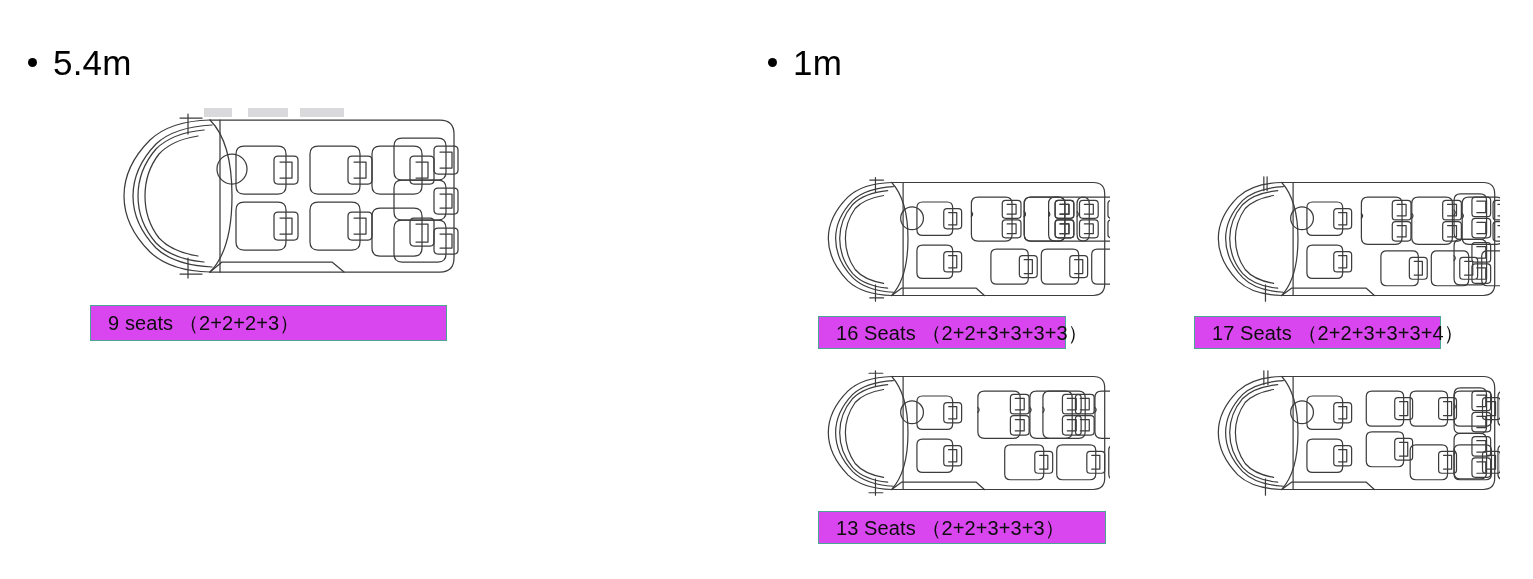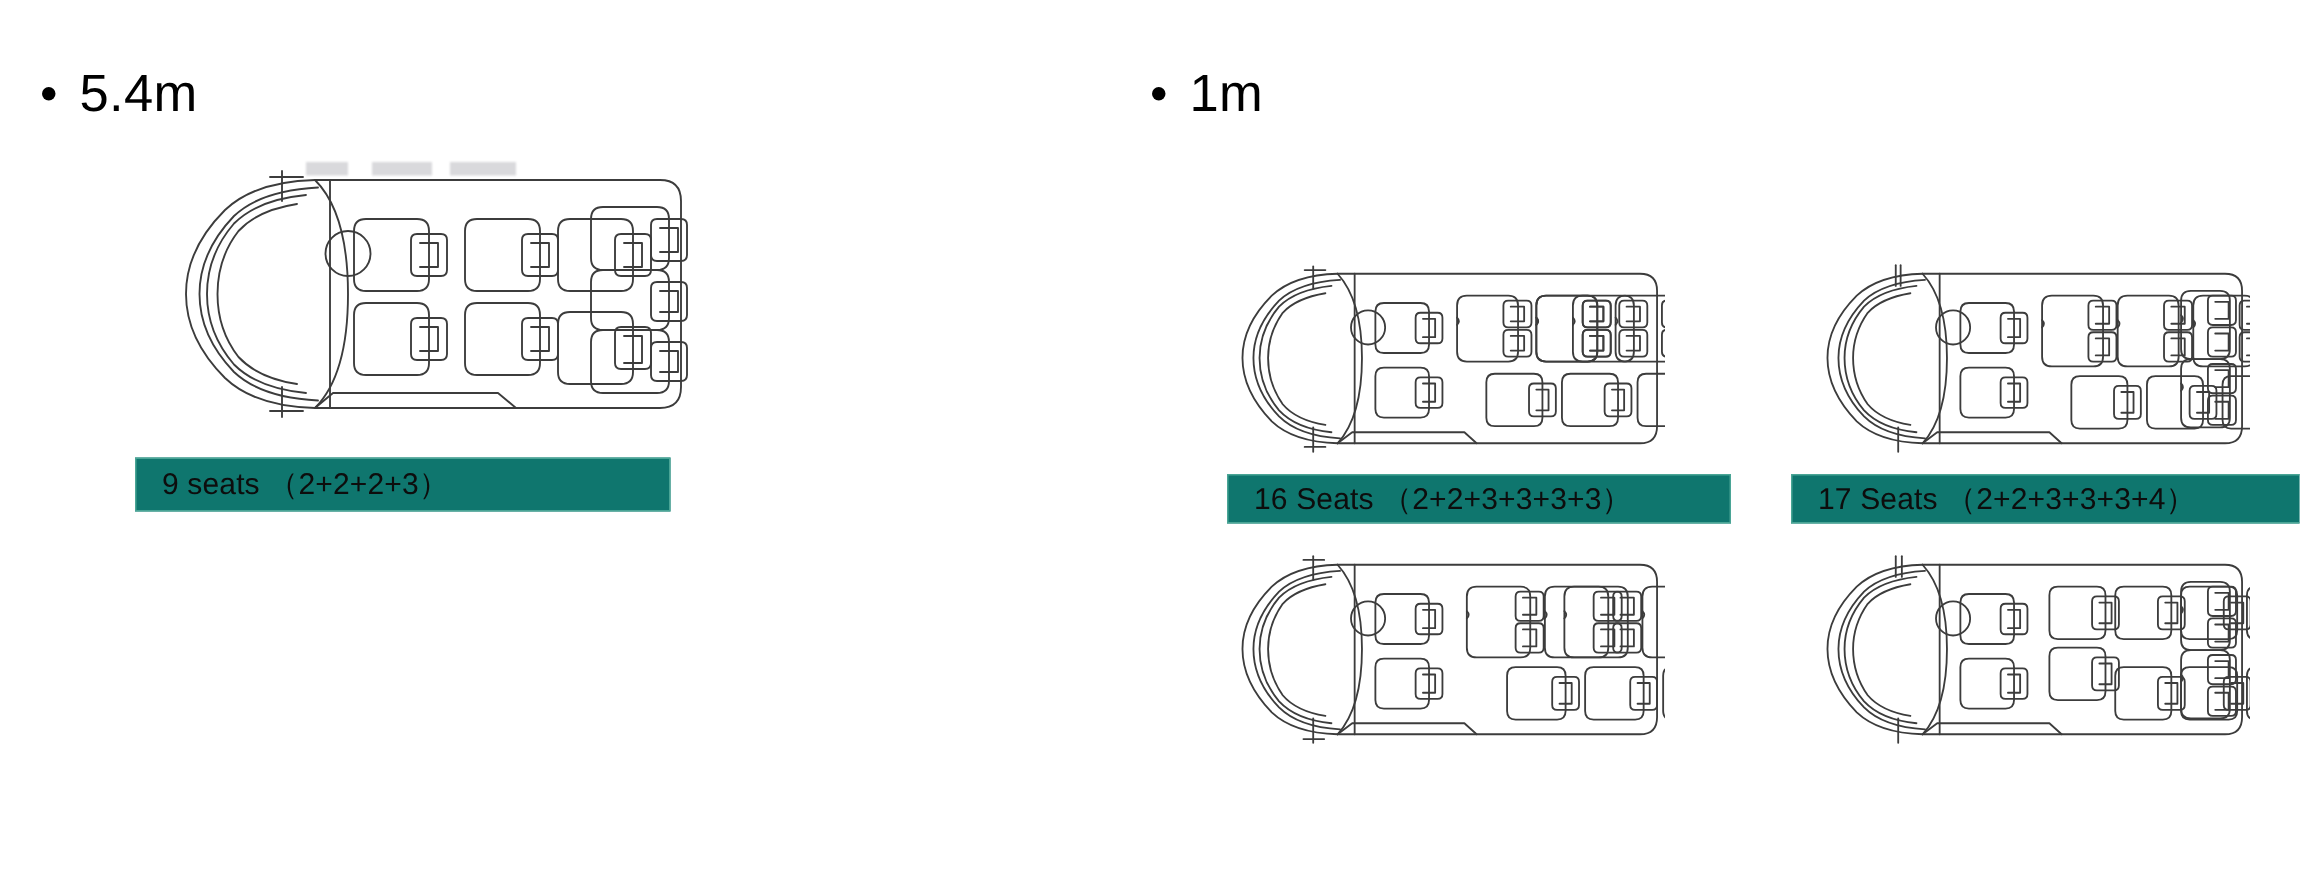--- a/index.html
+++ b/index.html
@@ -53,21 +53,21 @@
   .van-wrap {
     position: absolute;
   }
   .van-wrap svg { display: block; }
 
   
   .caption-box {
     position: absolute;
     box-sizing: border-box;
     border: 1.6px solid #4aa596;
-    background: #0f766e;
+    background: #d946ef;
     display: flex;
     align-items: center;
     padding-left: 17px;
     white-space: nowrap;
   }
   .caption-text {
     font-size: 20px;
     color: #0d0d0d;
     line-height: 1;
     letter-spacing: 0.1px;
@@ -279,21 +279,21 @@
         </g>
         <g transform="translate(186,0)">
           <path d="M261 90 L293 90 Q300 90 300 97 L300 126 Q300 133 293 133 L261 133 Q254 133 254 126 L254 97 Q254 90 261 90 Z"></path>
           <path d="M293 98 L307 98 Q311 98 311 102 L311 121 Q311 125 307 125 L293 125 Q289 125 289 121 L289 102 Q289 98 293 98 Z"></path>
           <path d="M295 103 L305 103 L305 120 L295 120"></path>
         </g>
       </g>
     </svg>
   </div>
 
-  <div class="caption-box" style="left:818px; top:288px; width:336px; height:33px;">
+  <div class="caption-box" style="left:818px; top:288px; width:248px; height:33px;">
     <span class="caption-text">16 Seats （2+2+3+3+3+3）</span>
   </div>
 
   <div class="van-wrap" style="left:1174px; top:148px;">
     <svg width="326" height="126" viewBox="0 0 400 155">
       <g fill="none" stroke="#3c3c3c" stroke-width="1.5" stroke-linejoin="round" stroke-linecap="round">
         <path d="M132 8 L380 8 Q394 8 394 22 L394 133 Q394 147 380 147 L132 147"></path>
         <path d="M132 8 Q96 9 78 26 Q54 50 54 77 Q54 104 78 129 Q96 146 132 147"></path>
         <path d="M134 13 Q100 15 84 30 Q63 52 63 77 Q63 103 84 125 Q100 141 134 143"></path>
         <path d="M127 18 Q98 21 84 35 Q68 54 68 77 Q68 101 84 120 Q98 135 127 138"></path>
@@ -378,21 +378,21 @@
           <path d="M344 104 q3 -3 0 -6"></path>
           <path d="M370 82 L385 82 Q389 82 389 86 L389 102 Q389 106 385 106 L370 106 Q366 106 366 102 L366 86 Q366 82 370 82 Z"></path>
           <path d="M372 87 L383 87 L383 101 L372 101"></path>
           <path d="M370 108 L385 108 Q389 108 389 112 L389 128 Q389 132 385 132 L370 132 Q366 132 366 128 L366 112 Q366 108 370 108 Z"></path>
           <path d="M372 113 L383 113 L383 127 L372 127"></path>
         </g>
       </g>
     </svg>
   </div>
 
-  <div class="caption-box" style="left:1194px; top:288px; width:340px; height:33px;">
+  <div class="caption-box" style="left:1194px; top:288px; width:247px; height:33px;">
     <span class="caption-text">17 Seats （2+2+3+3+3+4）</span>
   </div>
 
   <div class="van-wrap" style="left:784px; top:342px;">
     <svg width="326" height="126" viewBox="0 0 400 155">
       <g fill="none" stroke="#3c3c3c" stroke-width="1.5" stroke-linejoin="round" stroke-linecap="round">
         <path d="M132 8 L380 8 Q394 8 394 22 L394 133 Q394 147 380 147 L132 147"></path>
         <path d="M132 8 Q96 9 78 26 Q54 50 54 77 Q54 104 78 129 Q96 146 132 147"></path>
         <path d="M134 13 Q100 15 84 30 Q63 52 63 77 Q63 103 84 125 Q100 141 134 143"></path>
         <path d="M127 18 Q98 21 84 35 Q68 54 68 77 Q68 101 84 120 Q98 135 127 138"></path>
@@ -462,20 +462,23 @@
         </g>
         <g transform="translate(128,0)">
           <path d="M278 92 L312 92 Q319 92 319 99 L319 128 Q319 135 312 135 L278 135 Q271 135 271 128 L271 99 Q271 92 278 92 Z"></path>
           <path d="M312 100 L326 100 Q330 100 330 104 L330 123 Q330 127 326 127 L312 127 Q308 127 308 123 L308 104 Q308 100 312 100 Z"></path>
           <path d="M314 105 L324 105 L324 122 L314 122"></path>
         </g>
       </g>
     </svg>
   </div>
 
+  <div class="caption-box" style="left:818px; top:483px; width:288px; height:33px;">
+    <span class="caption-text">13 Seats （2+2+3+3+3）</span>
+  </div>
 
   <div class="van-wrap" style="left:1174px; top:342px;">
     <svg width="326" height="126" viewBox="0 0 400 155">
       <g fill="none" stroke="#3c3c3c" stroke-width="1.5" stroke-linejoin="round" stroke-linecap="round">
         <path d="M132 8 L380 8 Q394 8 394 22 L394 133 Q394 147 380 147 L132 147"></path>
         <path d="M132 8 Q96 9 78 26 Q54 50 54 77 Q54 104 78 129 Q96 146 132 147"></path>
         <path d="M134 13 Q100 15 84 30 Q63 52 63 77 Q63 103 84 125 Q100 141 134 143"></path>
         <path d="M127 18 Q98 21 84 35 Q68 54 68 77 Q68 101 84 120 Q98 135 127 138"></path>
         <path d="M122 24 Q98 28 87 40 Q75 57 75 77 Q75 98 87 115 Q98 128 122 132"></path>
         <path d="M132 8 Q152 30 152 77 Q152 125 132 147"></path>

